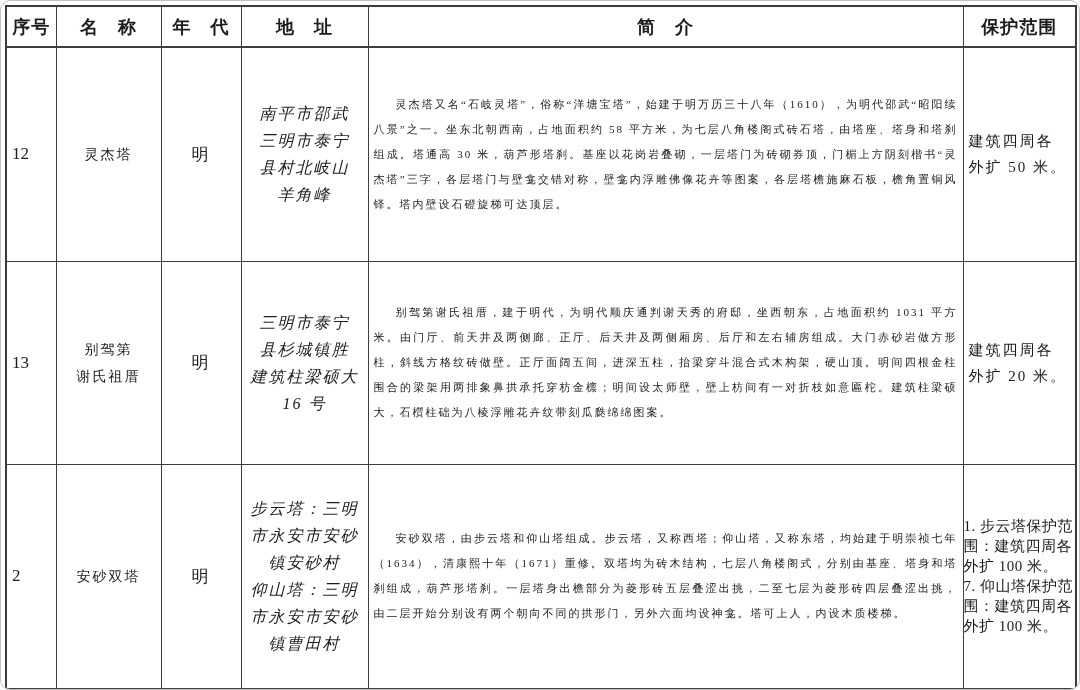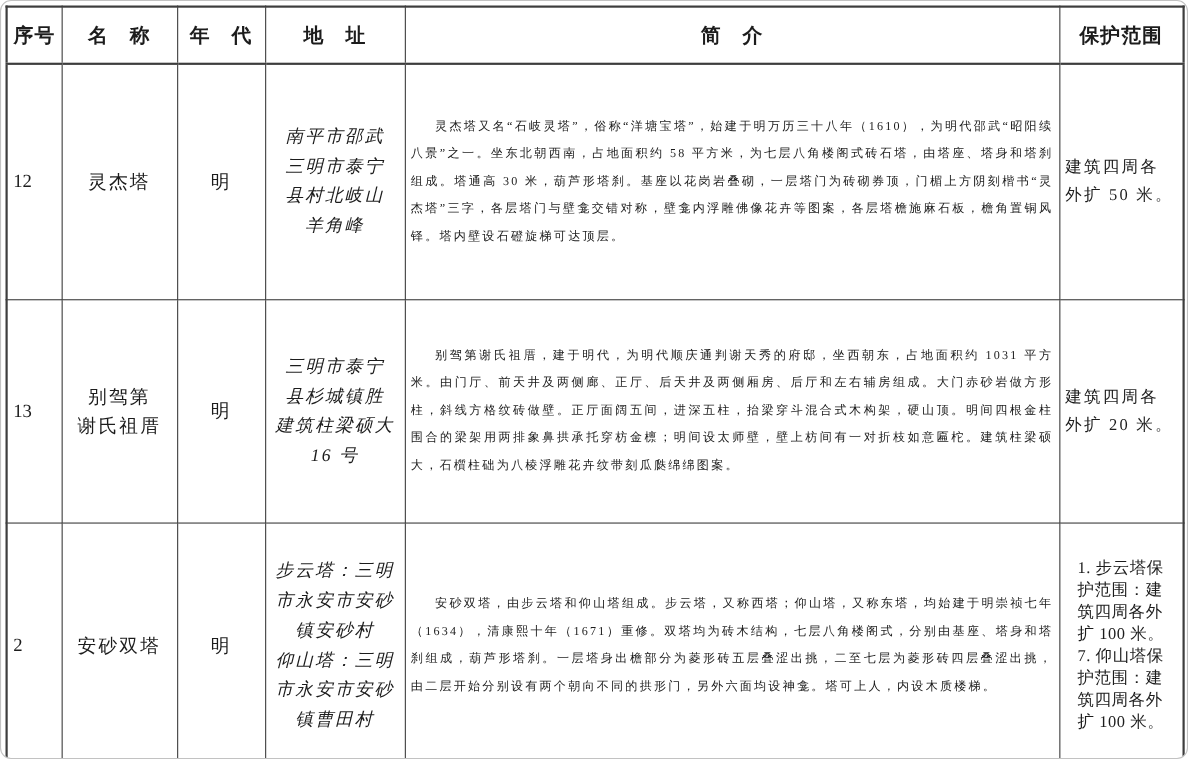--- a/index.html
+++ b/index.html
@@ -24,50 +24,50 @@
   }
   .heritage thead th {
     font-weight:bold;
     font-size:18px;
     letter-spacing:1px;
     text-align:center;
     height:36px;
     border-bottom-width:2px;
   }
   .c-no   { text-align:left; font-size:17px; }
-  .c-name { text-align:center; font-size:17px; letter-spacing:2px; line-height:27px; }
+  .c-name { text-align:center; font-size:14px; letter-spacing:2px; line-height:27px; }
   .c-era  { text-align:center; font-size:17px; letter-spacing:2px; }
   .c-addr { text-align:center; font-size:16px; letter-spacing:2px; line-height:27px; padding:2px 2px;font-style:italic; }
   .c-intro {
     font-size:11px; letter-spacing:2px; line-height:25px;
     text-align:justify; padding:4px 10px 4px 12px;
   }
   .c-intro .para { text-indent:2em; }
   .c-prot {
     font-size:15px; letter-spacing:2px; line-height:26px;
     text-align:left; padding:2px 6px;
   }
-  .c-prot.tight { font-size:15px; letter-spacing:0.5px; line-height:20px; padding:2px 16px; }
+  .c-prot.tight { font-size:15px; letter-spacing:0.5px; line-height:20px; padding:2px 0; }
   .c-prot .p-line { margin:0; }
 </style>
 </head>
 <body>
 
 <div class="frame">
   <table class="heritage">
     <colgroup>
       <col style="width:50px">
       <col style="width:105px">
       <col style="width:80px">
       <col style="width:127px">
       <col style="width:595px">
       <col style="width:113px">
     </colgroup>
     <thead>
-      <tr style="height:52px">
+      <tr style="height:41px">
         <th>序号</th>
         <th>名　称</th>
         <th>年　代</th>
         <th>地　址</th>
         <th>简　介</th>
         <th>保护范围</th>
       </tr>
     </thead>
     <tbody>
 

